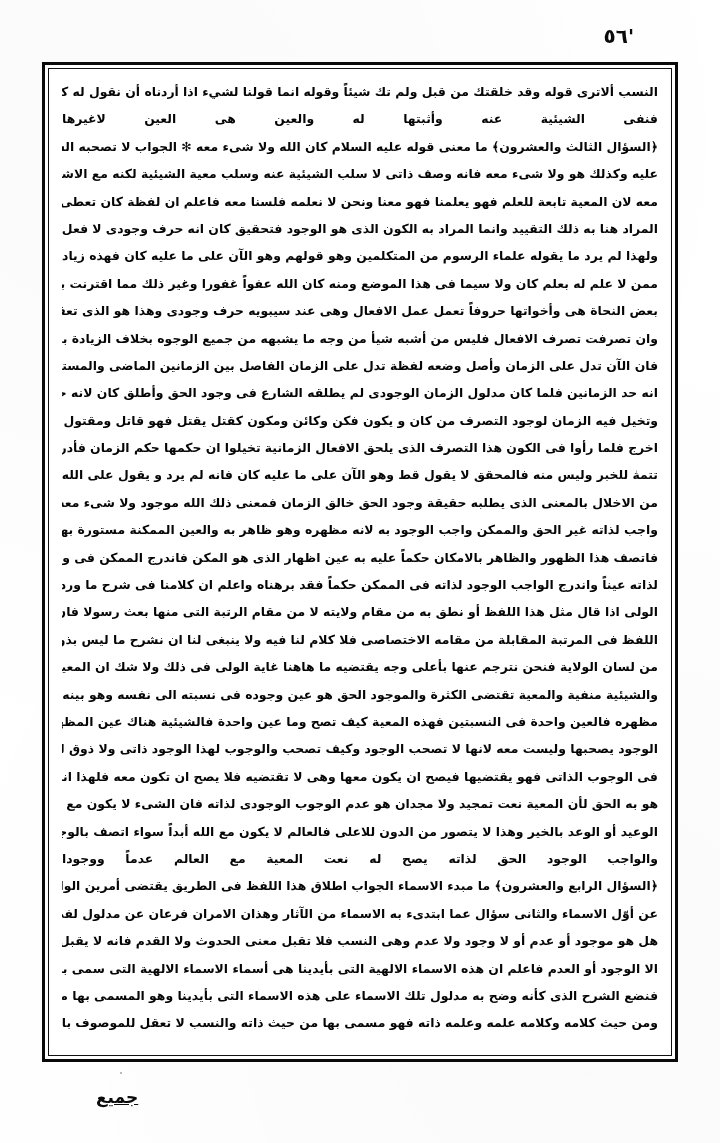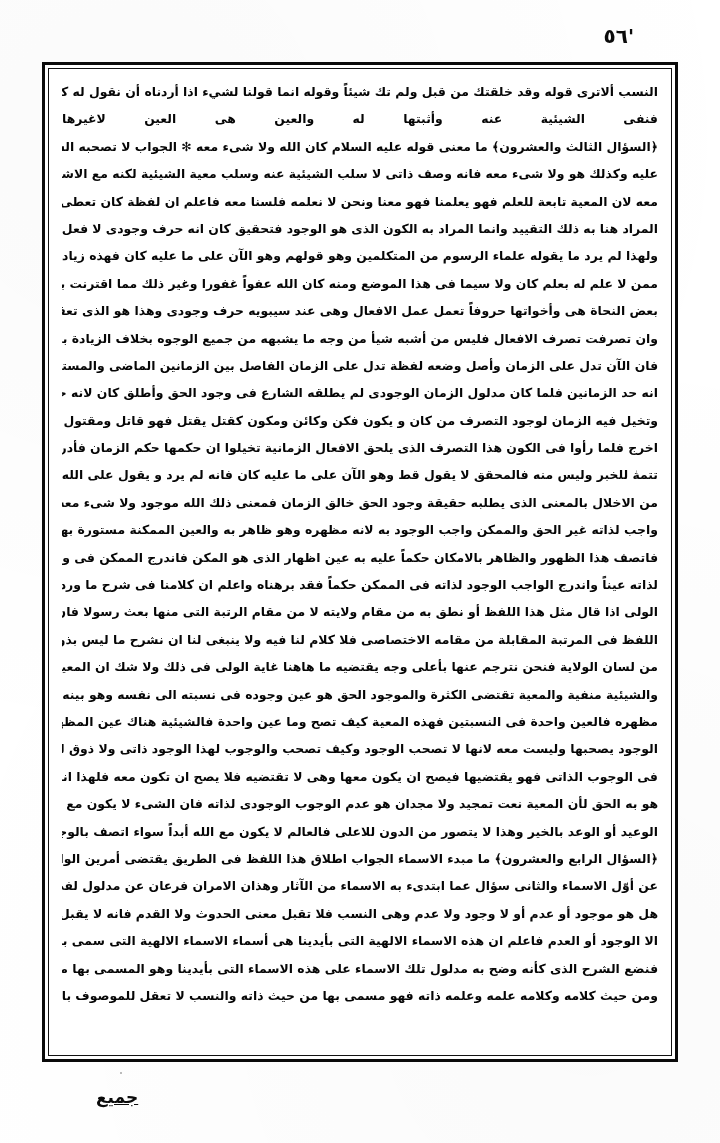--- a/index.html
+++ b/index.html
@@ -156,20 +156,21 @@
         <div class="line">لذاته عيناً واندرج الواجب الوجود لذاته فى الممكن حكماً فقد برهناه واعلم ان كلامنا فى شرح ما ورد انما هو على قول</div>
         <div class="line">الولى اذا قال مثل هذا اللفظ أو نطق به من مقام ولايته لا من مقام الرتبة التى منها بعث رسولا فان الرسول اذا قال مثل هذا</div>
         <div class="line">اللفظ فى المرتبة المقابلة من مقامه الاختصاصى فلا  كلام لنا فيه ولا ينبغى لنا ان نشرح ما ليس بذوق لنا وانما  كلام لنا فيه</div>
         <div class="line">من لسان الولاية فنحن نترجم عنها بأعلى وجه يقتضيه ما هاهنا غاية الولى فى ذلك ولا شك ان المعية فى هذا الخبر ثابتة</div>
         <div class="line">والشيئية منفية والمعية تقتضى الكثرة والموجود الحق هو عين وجوده فى نسبته الى نفسه وهو بينه وهو عين المنعوت به</div>
         <div class="line">مظهره فالعين واحدة فى النسبتين فهذه المعية  كيف تصح وما عين واحدة فالشيئية هناك عين المظهر لا عينه وهو معه الان</div>
         <div class="line">الوجود يصحبها وليست معه لانها لا تصحب الوجود وكيف تصحب  والوجوب لهذا الوجود ذاتى ولا ذوق للعين الممكنة</div>
         <div class="line">فى الوجوب الذاتى فهو يقتضيها فيصح ان يكون معها وهى لا تقتضيه فلا يصح ان تكون معه فلهذا انفى الشىء ان يكون مع</div>
         <div class="line">هو به الحق لأن المعية نعت تمجيد ولا مجدان هو عدم الوجوب الوجودى لذاته  فان الشىء لا يكون مع الشىء الا الحكم</div>
         <div class="line">الوعيد أو الوعد بالخير  وهذا لا يتصور من الدون للاعلى فالعالم لا يكون مع الله أبداً سواء اتصف بالوجود أو العدم</div>
+        <div class="line center">والواجب الوجود الحق لذاته يصح له نعت المعية مع العالم عدماً ووجودا</div>
         <div class="line">﴿السؤال الرابع والعشرون﴾  ما مبدء الاسماء الجواب اطلاق هذا اللفظ فى الطريق يقتضى أمرين الواحد  سؤال</div>
         <div class="line">عن أوّل الاسماء والثانى سؤال عما ابتدىء به الاسماء من الآثار  وهذان الامران فرعان عن مدلول لفظ الاسماء ما هو</div>
         <div class="line">هل هو موجود أو عدم أو لا وجود ولا عدم  وهى النسب فلا تقبل معنى الحدوث ولا القدم  فانه لا يقبل هذا الوصف</div>
         <div class="line">الا الوجود أو العدم فاعلم ان هذه الاسماء الالهية التى بأيدينا هى أسماء الاسماء الالهية التى سمى بها نفسه من كونه متكلما</div>
         <div class="line">فنضع الشرح الذى  كأنه وضح به مدلول تلك الاسماء على هذه الاسماء التى بأيدينا وهو المسمى بها من حيث الظاهر</div>
         <div class="line">ومن حيث كلامه  وكلامه علمه وعلمه ذاته فهو مسمى بها من حيث ذاته  والنسب لا تعقل للموصوف بالاحدية من</div>
       </div>
   </div>
 
   <div class="catchword">جميع</div>

